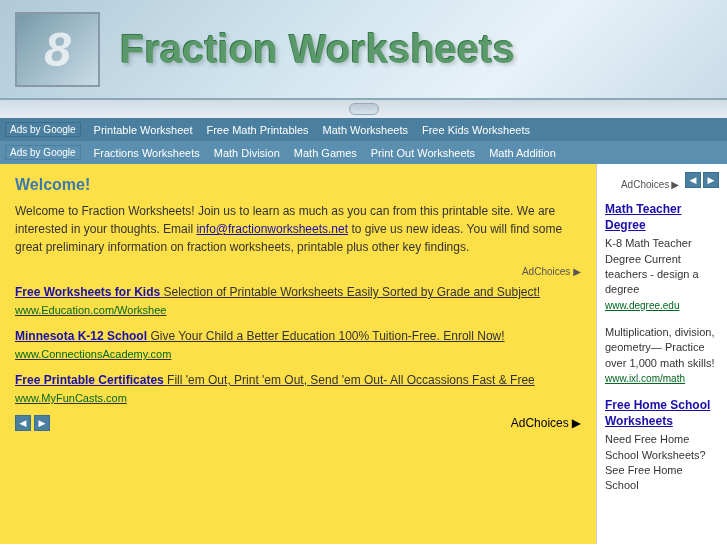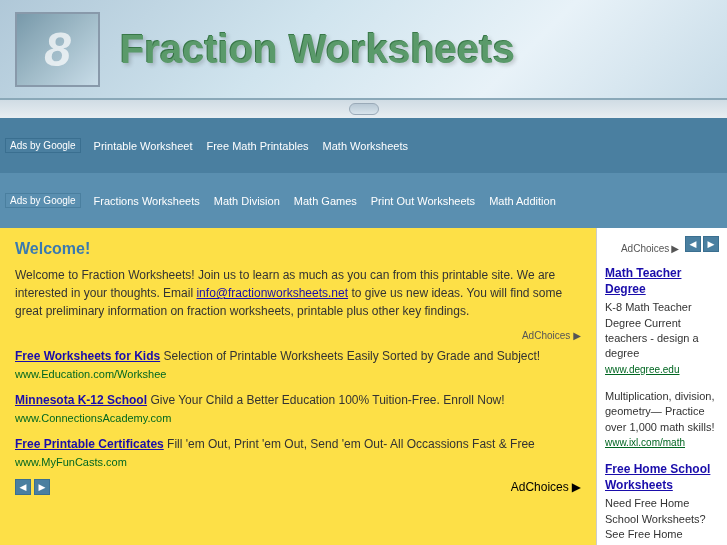--- a/index.html
+++ b/index.html
@@ -53,21 +53,21 @@
       height: 12px;
       background: linear-gradient(to bottom, #b8c8d4, #d8e4ec);
       border-radius: 6px;
       border: 1px solid #9aaab8;
     }
     
     #nav-bar1, #nav-bar2 {
       background: #4a7fa0;
       display: flex;
       align-items: center;
-      padding: 20px 5px;
+      padding: 4px 5px;
       gap: 2px;
     }
     #nav-bar2 { background: #5a8fb0; }
     .nav-ads-label {
       background: #4a7fa0;
       color: #fff;
       font-size: 10px;
       padding: 1px 4px;
       border: 1px solid #3a6f90;
       white-space: nowrap;
@@ -102,20 +102,21 @@
       font-size: 12px;
       color: #333;
       line-height: 1.5;
       margin-bottom: 10px;
     }
     .ad-item {
       margin-bottom: 8px;
       font-size: 12px;
       line-height: 1.5;
       color: #333;
+      text-decoration: underline;
     }
     .ad-item .ad-title {
       color: #1a0dab;
       text-decoration: underline;
       font-weight: bold;
       cursor: pointer;
     }
     .ad-item .ad-url {
       color: #006621;
       font-size: 11px;
@@ -209,20 +210,21 @@
 
 <div id="divider">
   <div id="divider-handle"></div>
 </div>
 
 <div id="nav-bar1">
   <span class="nav-ads-label">Ads by Google</span>
   <a class="nav-link" href="#">Printable Worksheet</a>
   <a class="nav-link" href="#">Free Math Printables</a>
   <a class="nav-link" href="#">Math Worksheets</a>
+  <a class="nav-link" href="#">Free Kids Worksheets</a>
 </div>
 
 <div id="nav-bar2">
   <span class="nav-ads-label">Ads by Google</span>
   <a class="nav-link" href="#">Fractions Worksheets</a>
   <a class="nav-link" href="#">Math Division</a>
   <a class="nav-link" href="#">Math Games</a>
   <a class="nav-link" href="#">Print Out Worksheets</a>
   <a class="nav-link" href="#">Math Addition</a>
 </div>

